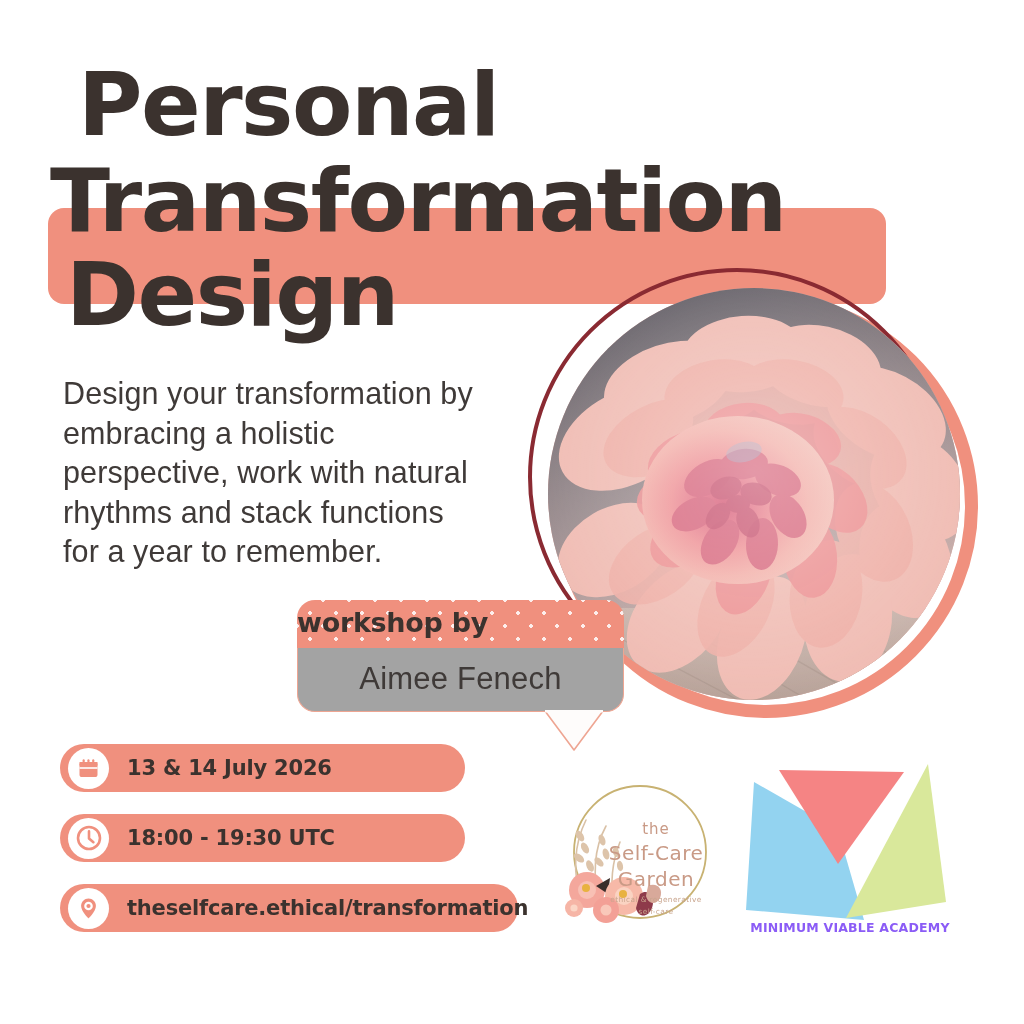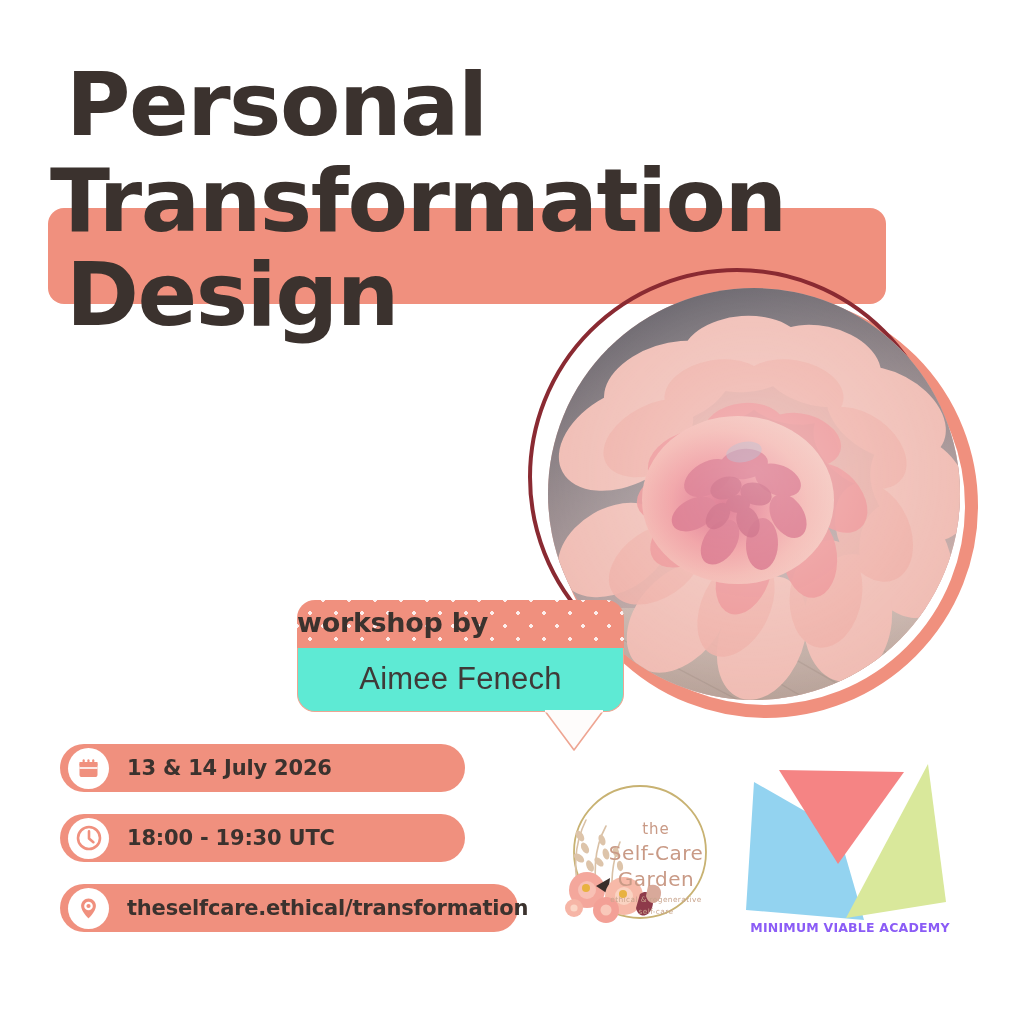--- a/index.html
+++ b/index.html
@@ -28,21 +28,21 @@
   }
   .title-line {
     font-family: "DejaVu Sans", sans-serif;
     font-weight: bold;
     font-size: 88px;
     line-height: 94px;
     letter-spacing: -1.5px;
     color: #3B322E;
     white-space: nowrap;
   }
-  .tl-1 { position: absolute; left: 66px; top: 0px; }
+  .tl-1 { position: absolute; left: 78px; top: 0px; }
   .tl-3 { position: absolute; left: 66px; top: 190px; }
 
   .hl-bar {
     position: absolute;
     left: 48px;
     top: 150px;
     width: 838px;
     height: 96px;
     background: #F0907E;
     border-radius: 16px;
@@ -133,21 +133,21 @@
     text-align: left;
     font-family: "DejaVu Sans", sans-serif;
     font-weight: bold;
     font-size: 27px;
     color: #3B322E;
     letter-spacing: -0.3px;
   }
   .bubble-body {
     position: relative;
     height: 64px;
-    background: #5eead4;
+    background: #a3a3a3;
     border: 1.5px solid #EEA592;
     border-top: none;
     border-radius: 0 0 18px 18px;
     box-sizing: border-box;
   }
   .bubble-name {
     position: absolute;
     left: 0; right: 0; top: 13px;
     text-align: center;
     font-family: "Liberation Sans", sans-serif;
@@ -235,20 +235,21 @@
 
 <div id="poster">
 
   <div class="title-block">
     <div class="hl-bar"></div>
     <div class="title-line tl-1">Personal</div>
     <div class="title-line tl-2">Transformation</div>
     <div class="title-line tl-3">Design</div>
   </div>
 
+  <div class="body-copy">Design your transformation by embracing a holistic perspective, work with natural rhythms and stack functions for a year to remember.</div>
 
   <div class="photo-wrap">
     <div class="ring-salmon"></div>
     <div class="ring-dark"></div>
     <div class="photo-circle">
       <svg width="412" height="412" viewBox="0 0 412 412" aria-hidden="true">
         <defs>
           <radialGradient id="petalCore" cx="43%" cy="52%" r="62%">
             <stop offset="0%" stop-color="#D1506E"></stop>
             <stop offset="22%" stop-color="#E06A80"></stop>

